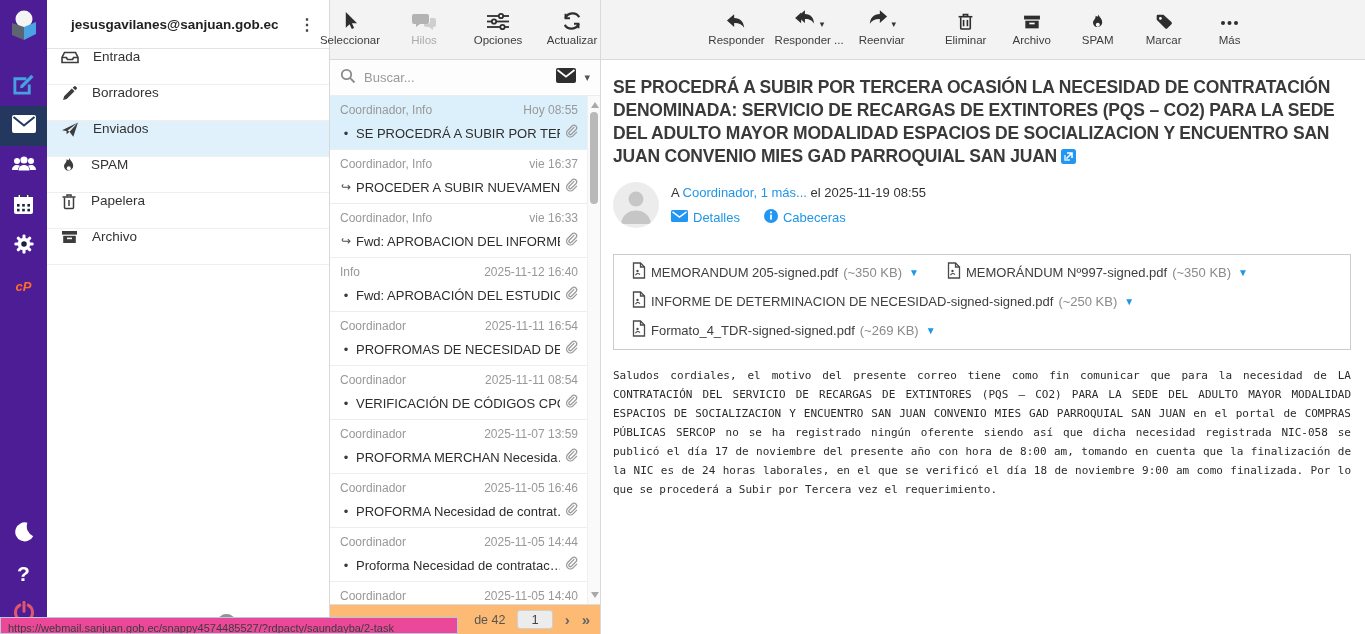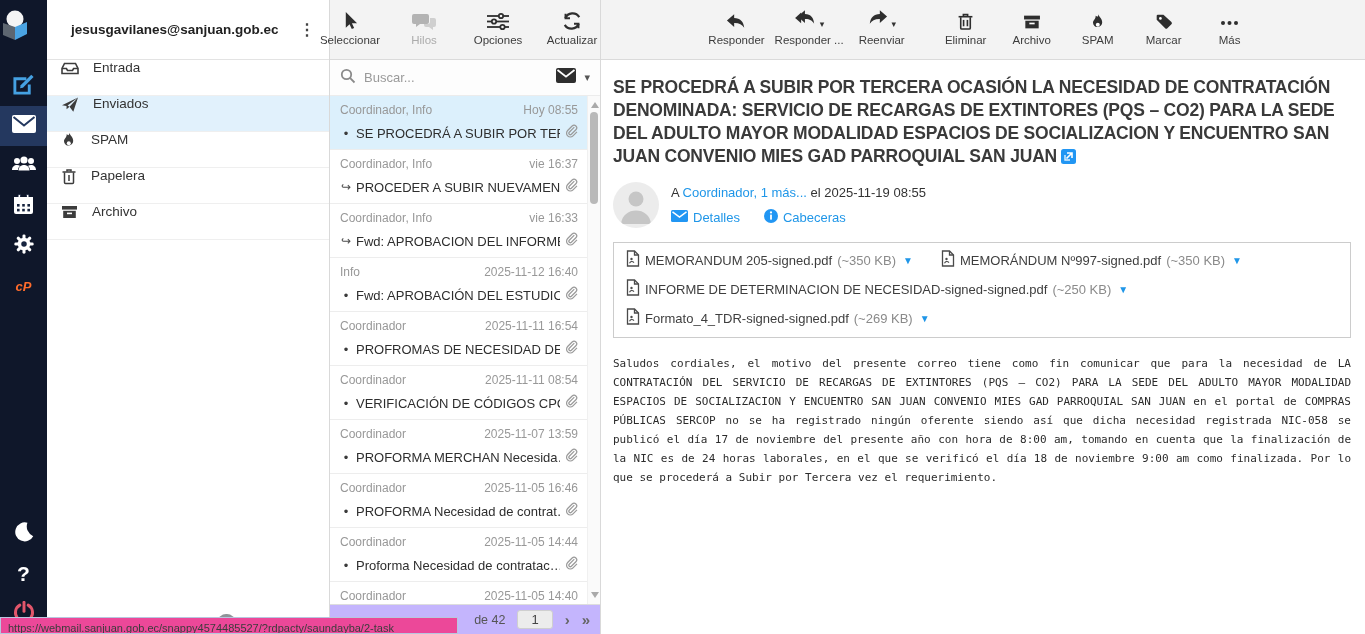--- a/index.html
+++ b/index.html
@@ -1,34 +1,34 @@
 <!DOCTYPE html>
 <html><head>
 <meta charset="utf-8">
 <style>
   * { margin:0; padding:0; box-sizing:border-box; }
   html,body { width:1365px; height:634px; overflow:hidden; background:#fff;
               font-family:"Liberation Sans", sans-serif; }
   .app { display:flex; width:1365px; height:634px; position:relative; }
 
   
-  .rail { width:47px; background:#0f172a; display:flex; flex-direction:column;
-          align-items:flex-start; flex-shrink:0; padding-top:8px; }
+  .rail { width:47px; background:#4c1d95; display:flex; flex-direction:column;
+          align-items:center; flex-shrink:0; padding-top:8px; }
   .rail-cell { width:47px; height:40px; display:flex; align-items:center; justify-content:center;
                cursor:pointer; }
   .rail-cell.sel { background:#24385f; }
   .rail-logo { margin-bottom:22px; height:36px; }
   .cp-text { color:#ff6c2c; font-weight:bold; font-style:italic; font-size:13px; }
   .rail-bottom { margin-top:auto; display:flex; flex-direction:column; align-items:center; }
   .q-mark { color:#fff; font-size:21px; font-weight:bold; }
 
   
   .folders { width:283px; border-right:1px solid #d9d9d9; display:flex; flex-direction:column;
              background:#fff; flex-shrink:0; }
-  .acct-head { height:60px; display:flex; align-items:center; padding:0 10px 0 24px;
+  .acct-head { height:49px; display:flex; align-items:center; padding:0 10px 0 24px;
                border-bottom:1px solid #e3e3e3; }
   .acct-email { font-weight:bold; font-size:13.5px; color:#222; flex:1; }
   .kebab { color:#444; font-size:16px; font-weight:bold; letter-spacing:0; line-height:5px;
            cursor:pointer; padding:0 4px; }
   .folder-row { height:36px; display:flex; align-items:flex-start; gap:14px; padding:0 14px;
                 border-bottom:1px solid #efefef; font-size:13.5px; color:#333; cursor:pointer; }
   .folder-row.sel { background:#e1f1fc; }
   .folder-row svg { flex-shrink:0; }
 
   
@@ -60,42 +60,42 @@
   
   .list-scrollbar { position:absolute; top:0; right:0; width:13px; height:100%;
                     background:#fafafa; border-left:1px solid #f0f0f0; }
   .sb-arrow { position:absolute; left:3px; width:0; height:0; border-left:4px solid transparent;
               border-right:4px solid transparent; }
   .sb-up { top:6px; border-bottom:6px solid #a9a9a9; }
   .sb-dn { bottom:6px; border-top:6px solid #a9a9a9; }
   .sb-thumb { position:absolute; left:2px; top:16px; width:8px; height:92px; background:#b9b9b9;
               border-radius:5px; }
   .list-foot { height:30px; border-top:1px solid #ddd; display:flex; align-items:center;
-               justify-content:flex-end; gap:12px; padding:0 10px; background:#c4b5fd; }
+               justify-content:flex-end; gap:12px; padding:0 10px; background:#fdba74; }
   .of-label { font-size:12.5px; color:#555; }
   .page-btn { font-size:13px; color:#444; background:#ececec; border:1px solid #cfcfcf;
               border-radius:3px; padding:1px 13px; cursor:pointer; }
   .chev { color:#666; font-size:15px; font-weight:bold; cursor:pointer; line-height:1; }
 
   
   .reader { flex:1; display:flex; flex-direction:column; background:#fff; min-width:0; }
   .reader .tb { justify-content:center; gap:10px; }
   .reader-body { flex:1; padding:16px 14px 0 12px; overflow:hidden; }
   .subject { font-size:17.5px; font-weight:bold; color:#3a3a3a; line-height:1.32;
              letter-spacing:-0.2px; max-width:760px; }
   .ext-ico { display:inline-block; vertical-align:-2px; margin-left:4px; }
   .meta { display:flex; gap:12px; margin-top:12px; align-items:flex-start; }
   .avatar { width:46px; height:46px; border-radius:50%; background:#ececec; overflow:hidden;
             flex-shrink:0; }
   .meta-lines { padding-top:3px; }
   .meta-l1 { font-size:13px; color:#333; }
   .blue-link { color:#1f96e8; cursor:pointer; text-decoration:none; }
   .meta-l2 { margin-top:9px; display:flex; gap:24px; align-items:center; }
   .meta-act { display:flex; align-items:center; gap:5px; font-size:13px; color:#1f96e8; cursor:pointer; }
-  .attbox { margin-top:14px; border:1px solid #ccc; padding:7px 12px 9px; max-width:752px;
+  .attbox { margin-top:26px; border:1px solid #ccc; padding:7px 18px 9px; max-width:752px;
             display:flex; flex-wrap:wrap; column-gap:28px; row-gap:9px; }
   .att { display:flex; align-items:center; gap:5px; font-size:13px; cursor:pointer; }
   .att-name { color:#3e3e3e; }
   .att-size { color:#8a8a8a; }
   .att-caret { color:#1f96e8; font-size:10px; margin-left:2px; }
   .mailbody { margin-top:17px; font-family:"DejaVu Sans Mono", monospace; font-size:11px;
               line-height:1.72; color:#2b2b2b; text-align:justify; max-width:750px; }
 
   
   .status-url { position:absolute; left:0; bottom:0; height:17px; width:458px; z-index:40;
@@ -209,20 +209,28 @@
       <span class="kebab">⋮</span>
     </div>
     <div class="folder-row">
       <span>
         <svg width="18" height="16" viewBox="0 0 18 16">
             <path fill="none" stroke="#3c3c3c" stroke-width="1.6" d="M3.5 3.5h11L17 8.5v5H1v-5z"></path>
             <path fill="none" stroke="#3c3c3c" stroke-width="1.6" d="M1 8.5h4.4l1.1 2h5l1.1-2H17"></path>
           </svg>
       </span>
       <span>Entrada</span>
+    </div>
+    <div class="folder-row">
+      <span>
+        <svg width="17" height="17" viewBox="0 0 16 16" fill="#3c3c3c">
+            <path d="M2 14l.9-3.4L10.2 3.3l2.5 2.5-7.3 7.3zM13.5 5l1.2-1.2a1.3 1.3 0 0 0 0-1.8l-.7-.7a1.3 1.3 0 0 0-1.8 0L11 2.5z"></path>
+          </svg>
+      </span>
+      <span>Borradores</span>
     </div>
     <div class="folder-row sel">
       <span>
         <svg width="18" height="17" viewBox="0 0 18 17" fill="#3c3c3c">
             <path d="M1 9.2 17 1.5 12.3 15.8 8.5 10.8 5.6 13.3 5.5 10zM8.5 10.8 17 1.5 6.6 9.4z"></path>
           </svg>
       </span>
       <span>Enviados</span>
     </div>
     <div class="folder-row">

